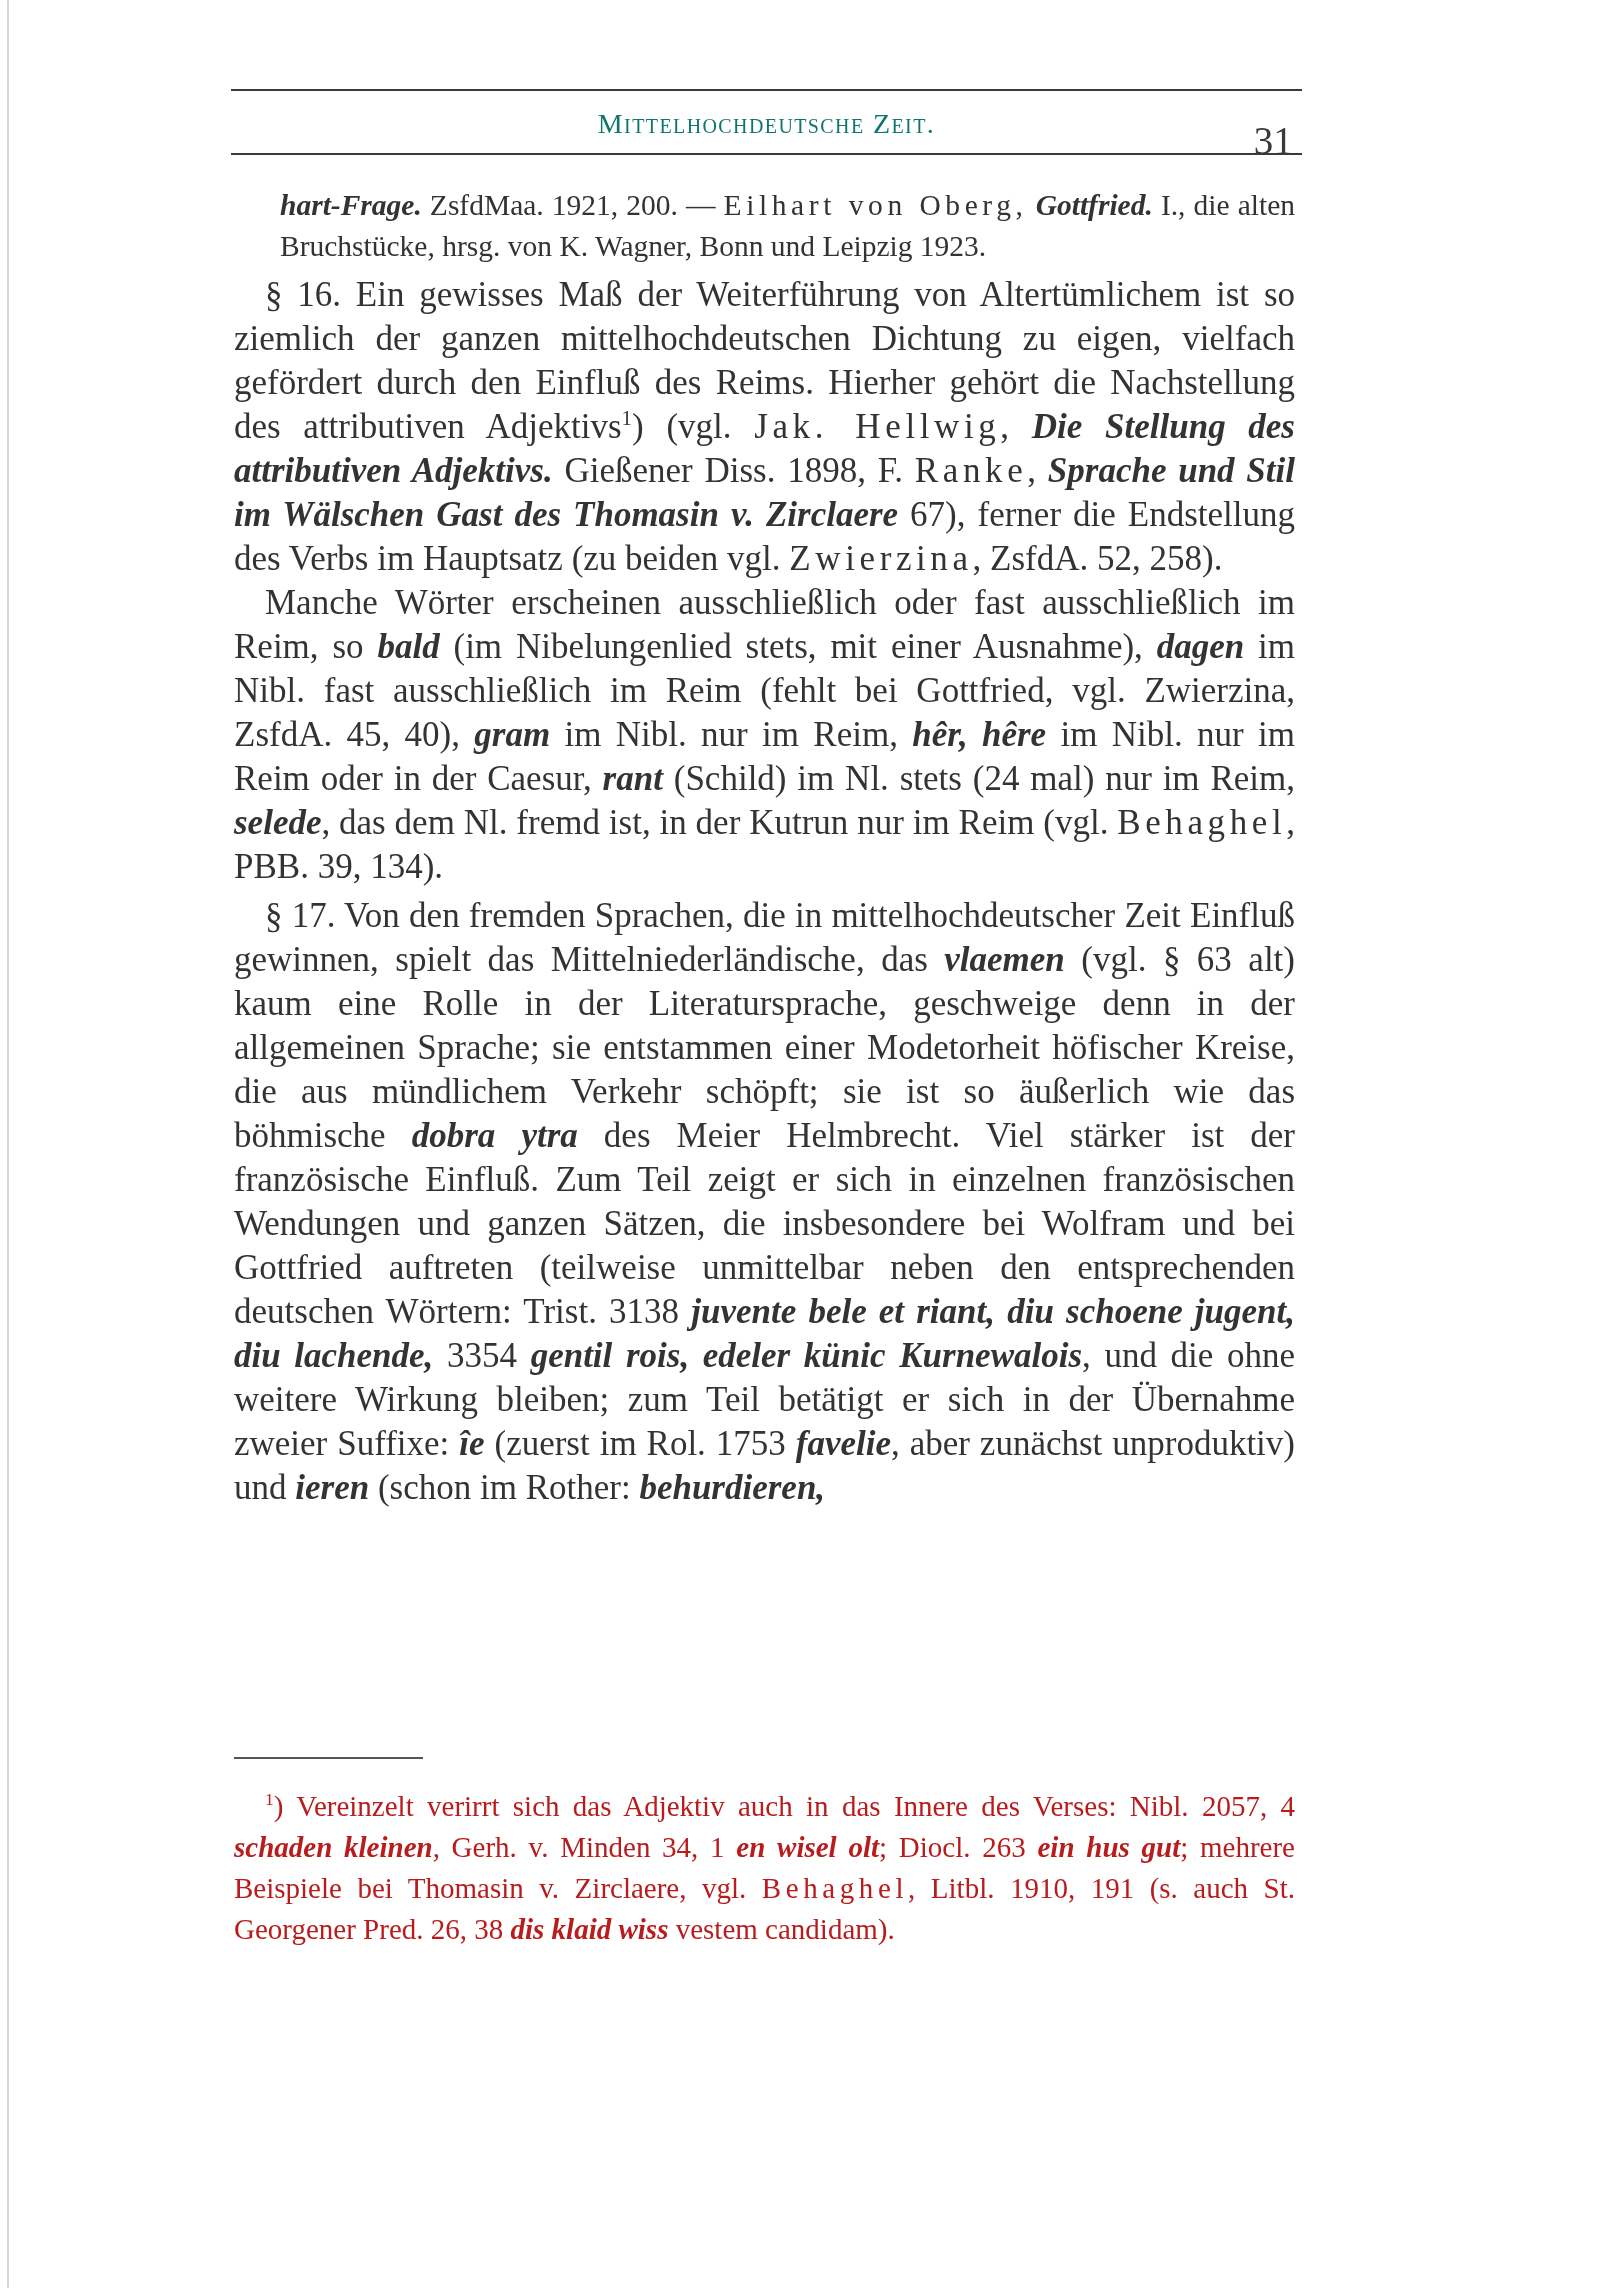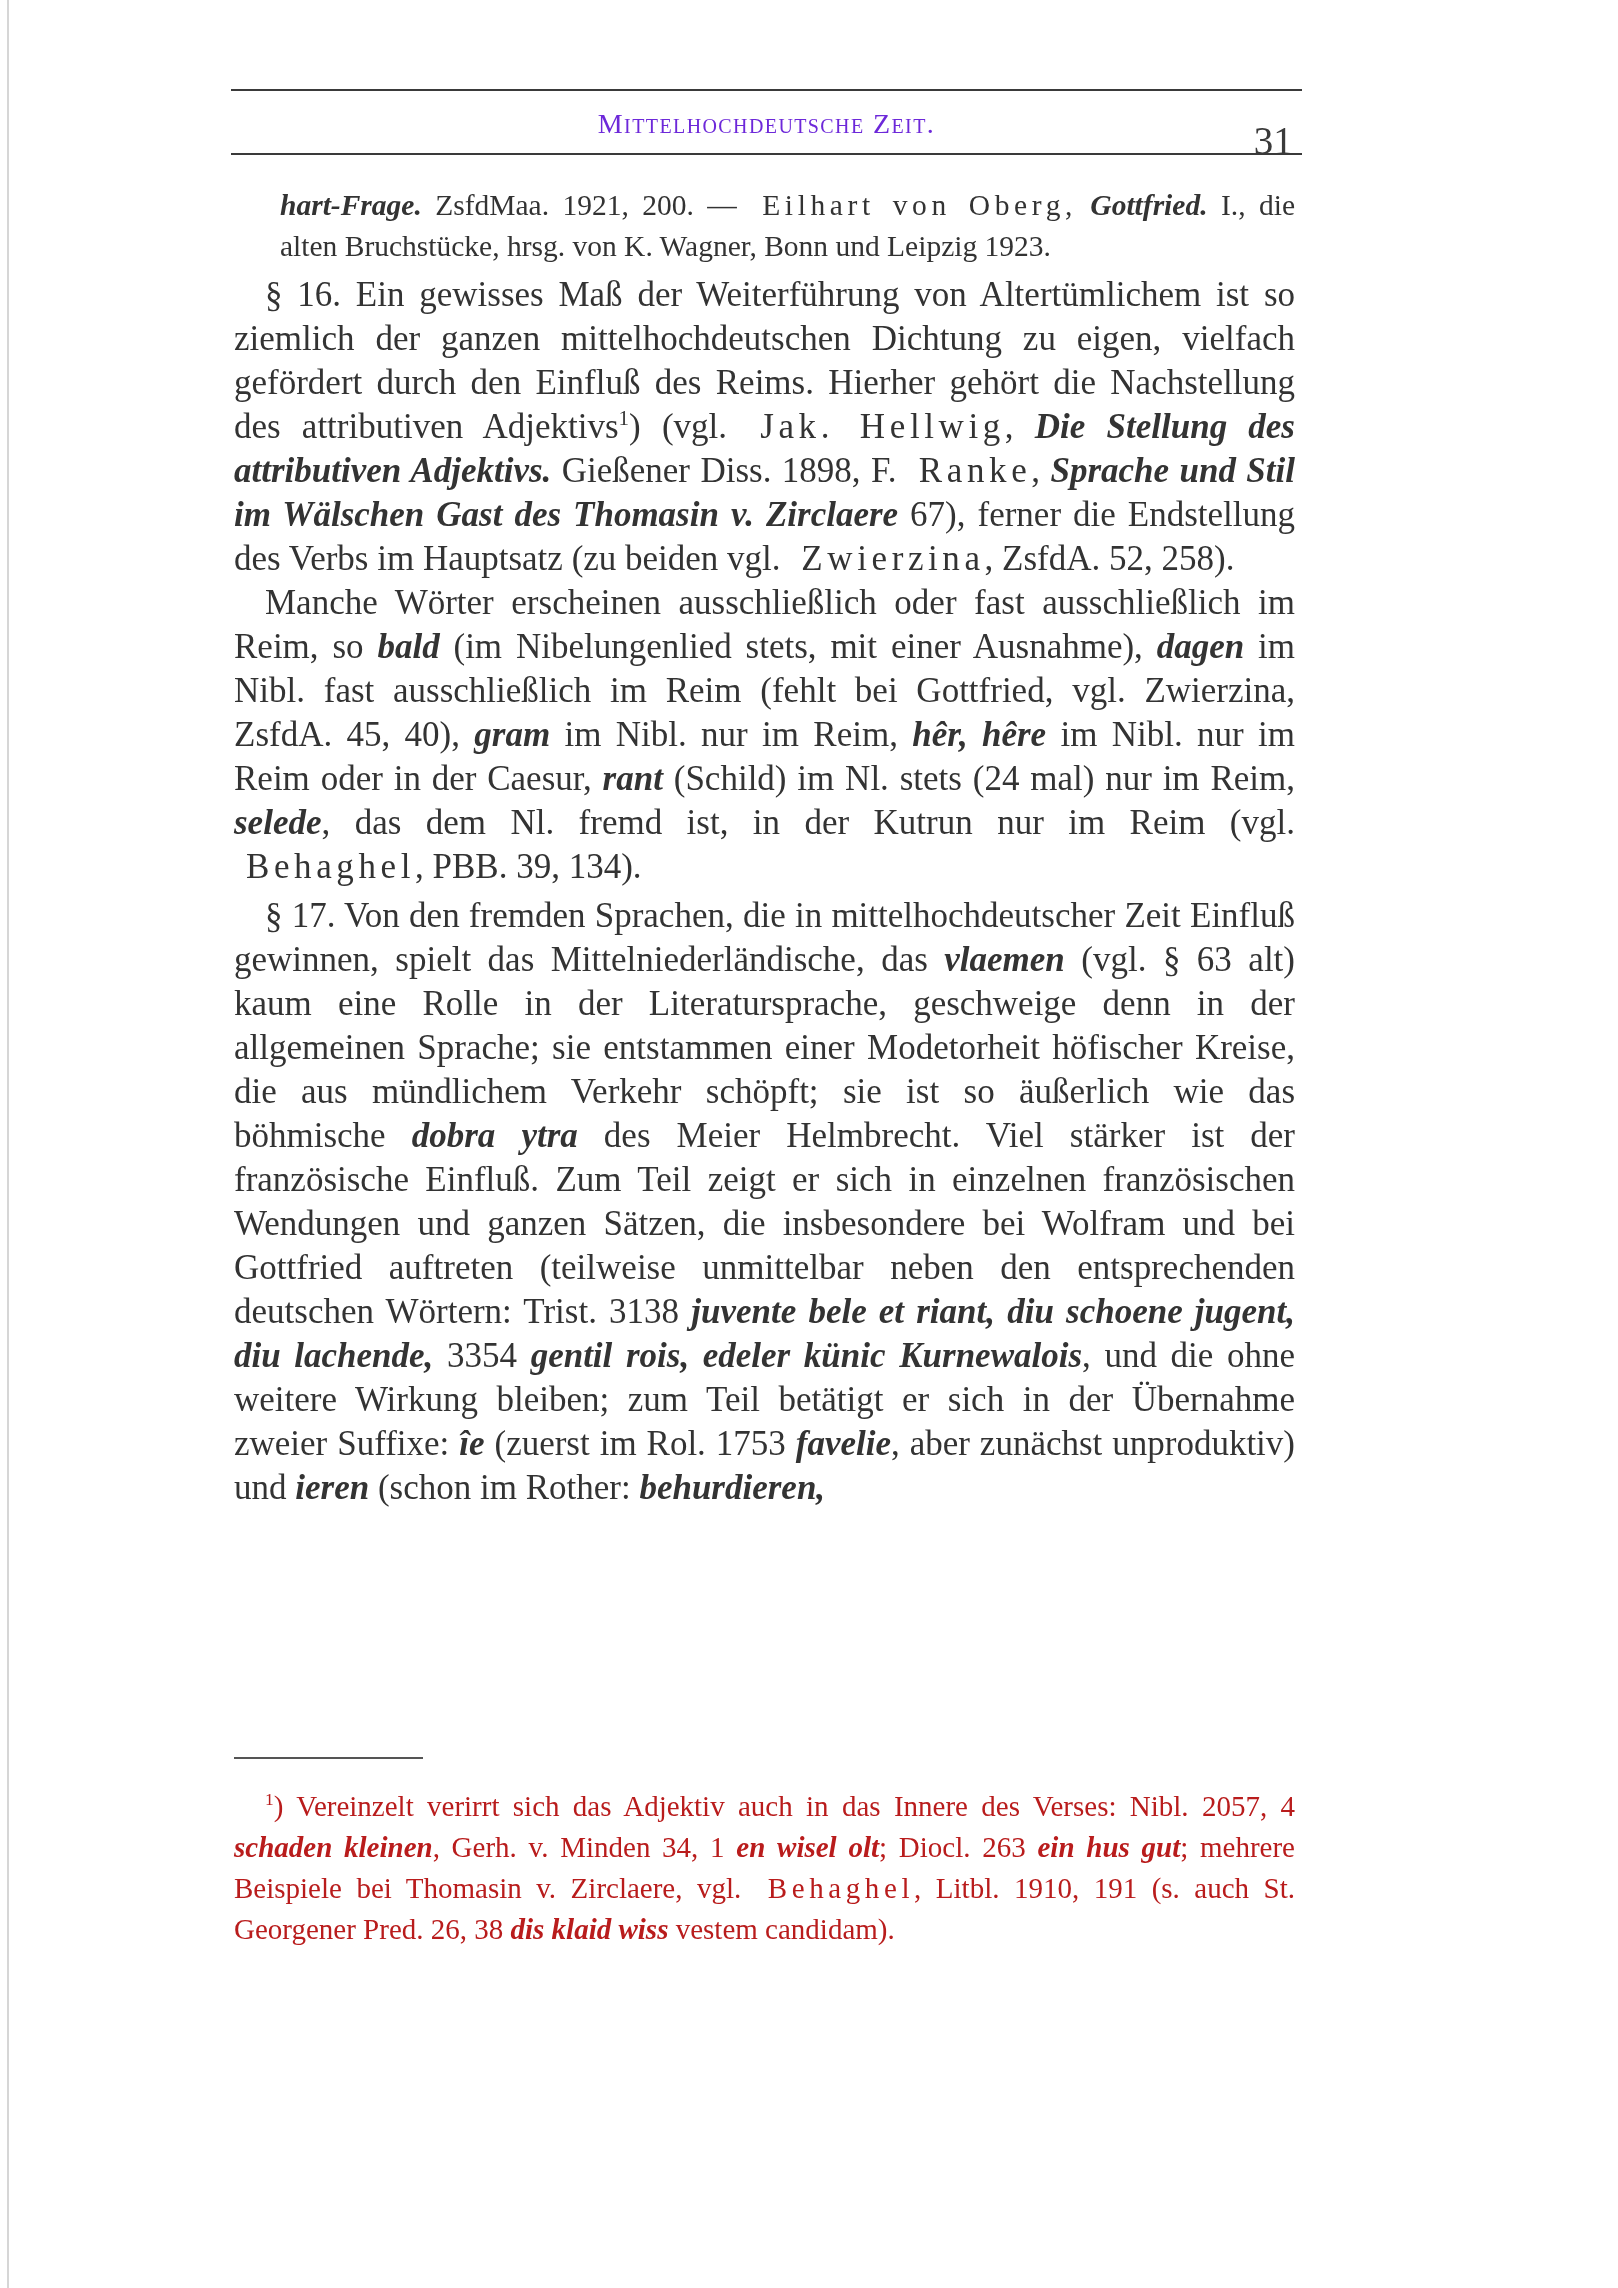--- a/index.html
+++ b/index.html
@@ -9,33 +9,33 @@
   }
   .edge { position: absolute; left: 6.5px; top: 0; width: 2.8px; height: 2289px; background: #d6d6d6; }
   .rule { position: absolute; left: 231px; width: 1071px; height: 1.8px; background: #3a3a3a; }
   .rule.top { top: 89px; }
   .rule.bot { top: 153px; }
   .running-head {
     position: absolute; top: 102px; left: 231px; width: 1071px; height: 46px;
   }
   .running-title {
     position: absolute; left: 0; right: 0; top: 5.5px; text-align: center;
-    font-family: "Liberation Serif", serif; font-size: 28px; font-variant: small-caps; letter-spacing: 1.4px; color: #6d28d9;
+    font-family: "Liberation Serif", serif; font-size: 28px; font-variant: small-caps; letter-spacing: 1.4px; color: #0f766e;
   }
   .page-num {
     position: absolute; right: 9.2px; top: 0px; font-family: "Liberation Serif", serif; font-size: 39px; color: #3a3a3a; margin-top: 16px;
   }
   .body-text {
     position: absolute; left: 234px; top: 185px; width: 1061px;
     font-family: "Liberation Serif", serif; font-size: 35px; line-height: 44px; color: #333;
   }
   .p { margin: 0; text-align: justify; text-align-last: left; }
   .p.indent { text-indent: 31px; }
   .p.cont { padding-left: 46px; font-size: 29.5px; line-height: 41px; margin-bottom: 5.5px; }
-  .sp { letter-spacing: 4.6px; margin-left: 12px; }
+  .sp { letter-spacing: 4.6px; }
   i { font-style: italic; font-weight: bold; }
   .fn-rule { position: absolute; left: 234px; top: 1757px; width: 189px; height: 1.8px; background: #555; }
   .footnotes {
     position: absolute; left: 234px; top: 1786px; width: 1061px;
     font-family: "Liberation Serif", serif; font-size: 29px; line-height: 41px; color: #b91c1c;
   }
   sup { font-size: 60%; line-height: 0; }
 </style>
 </head>
 <body>

